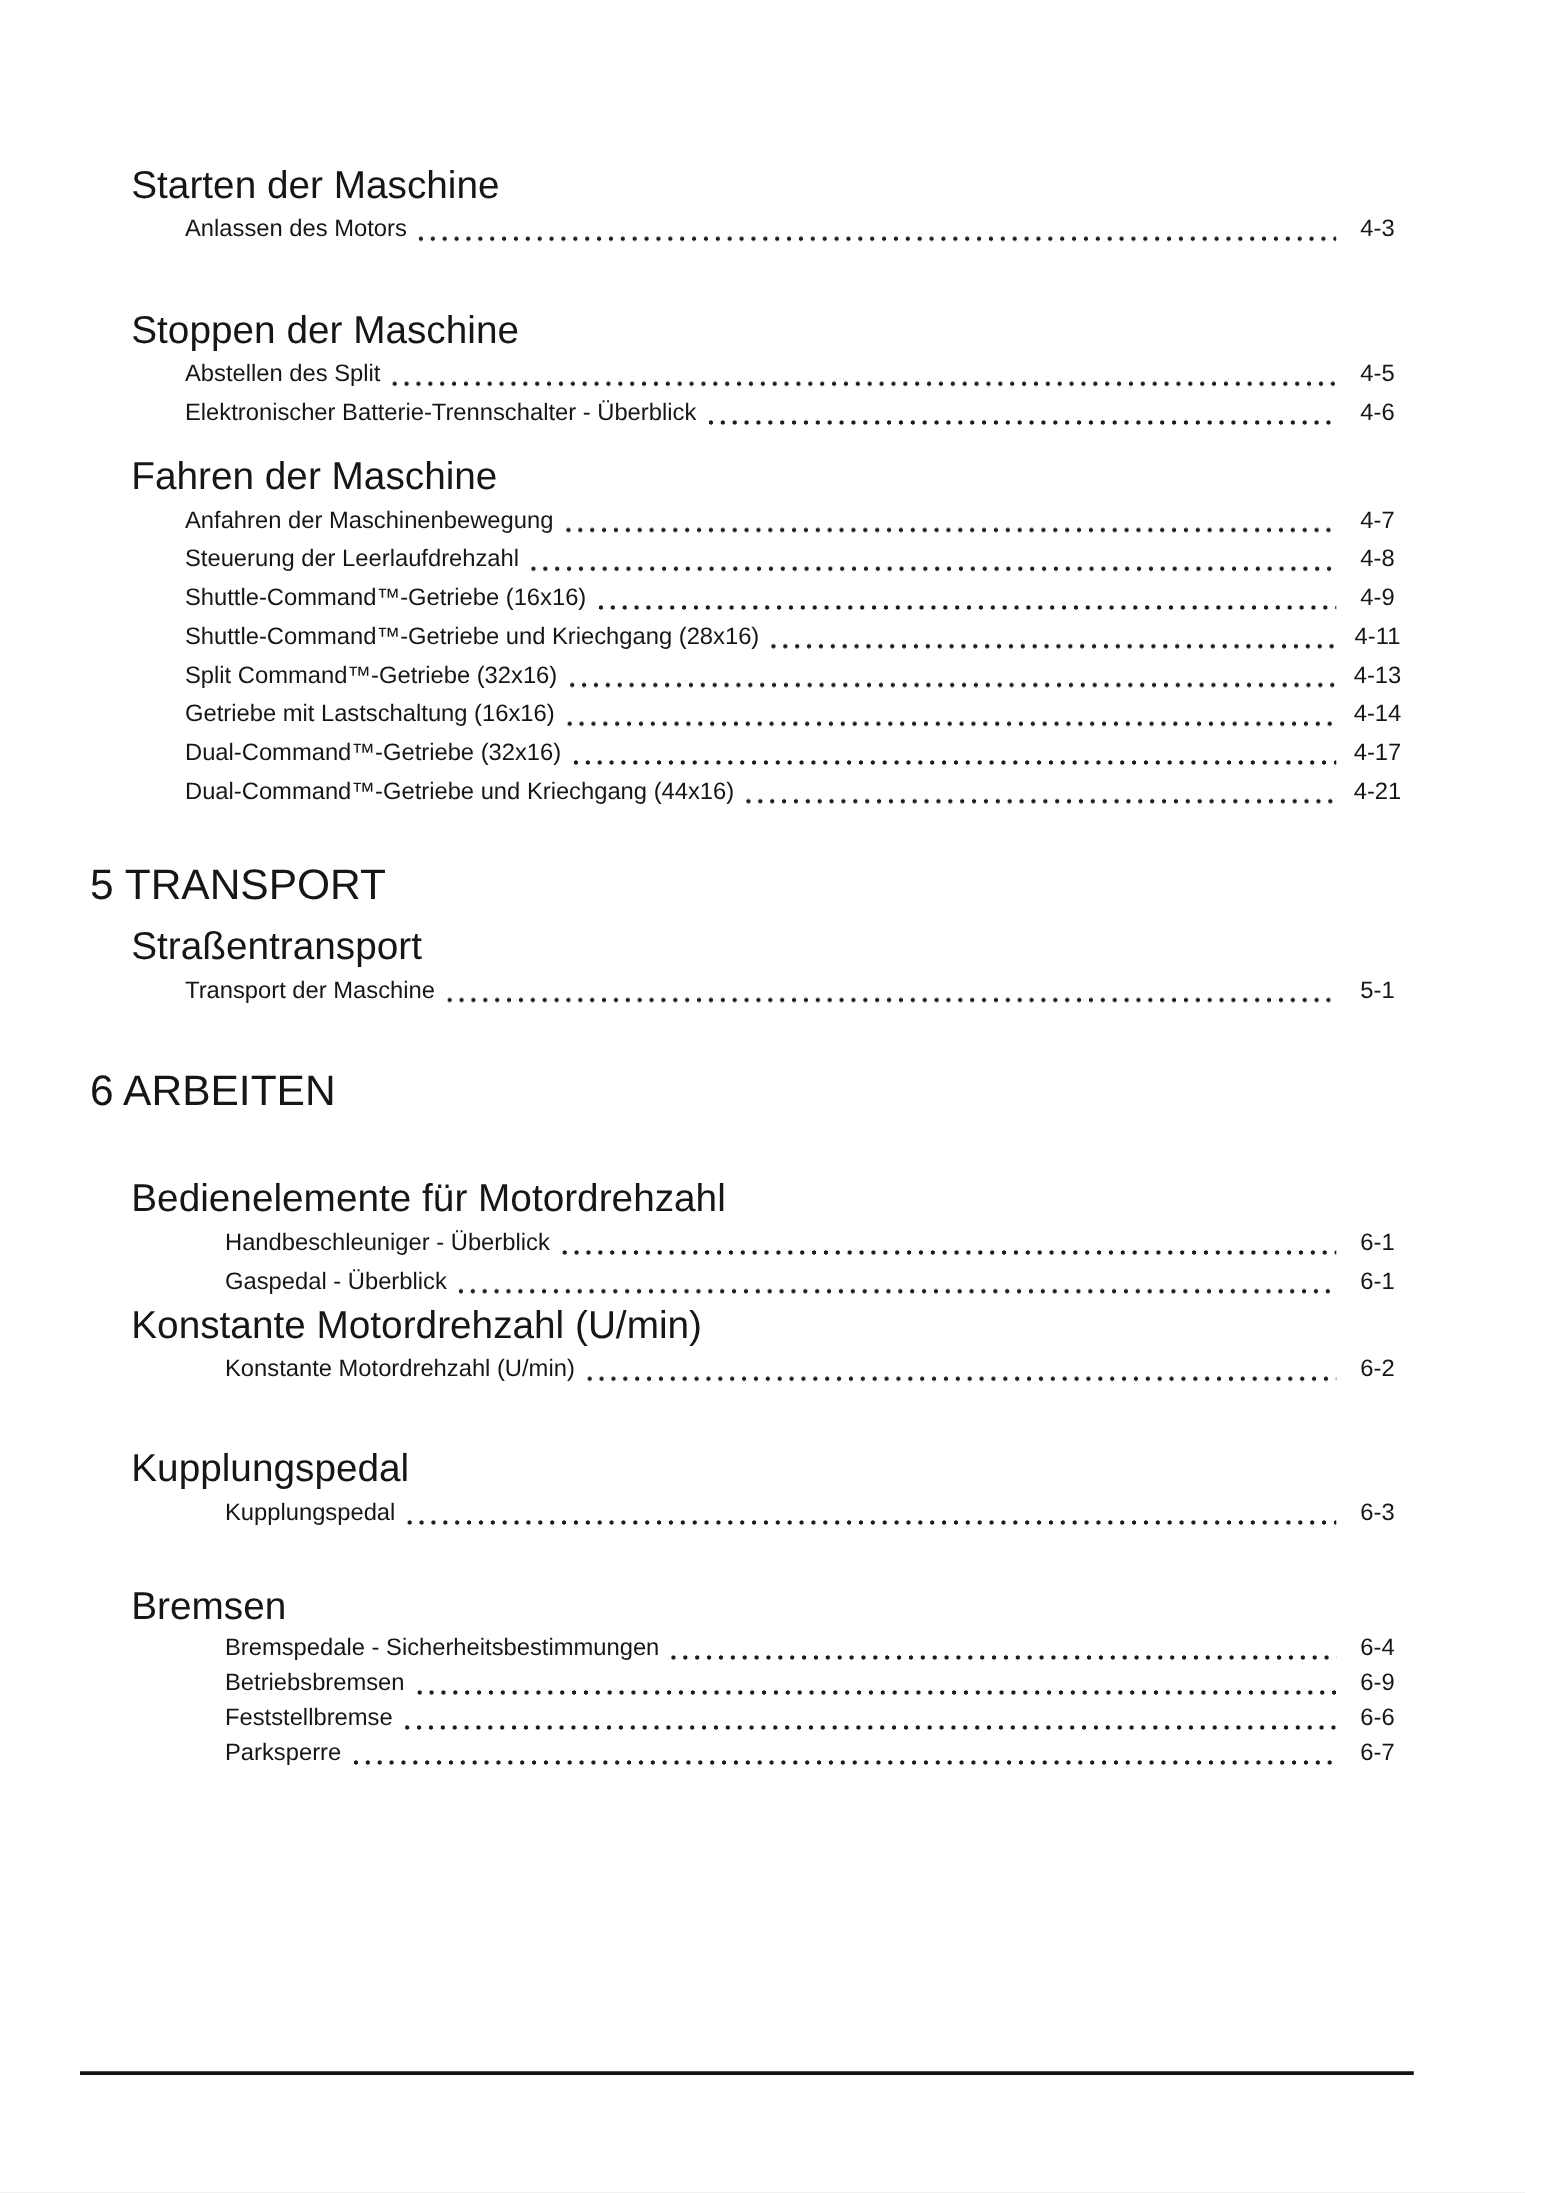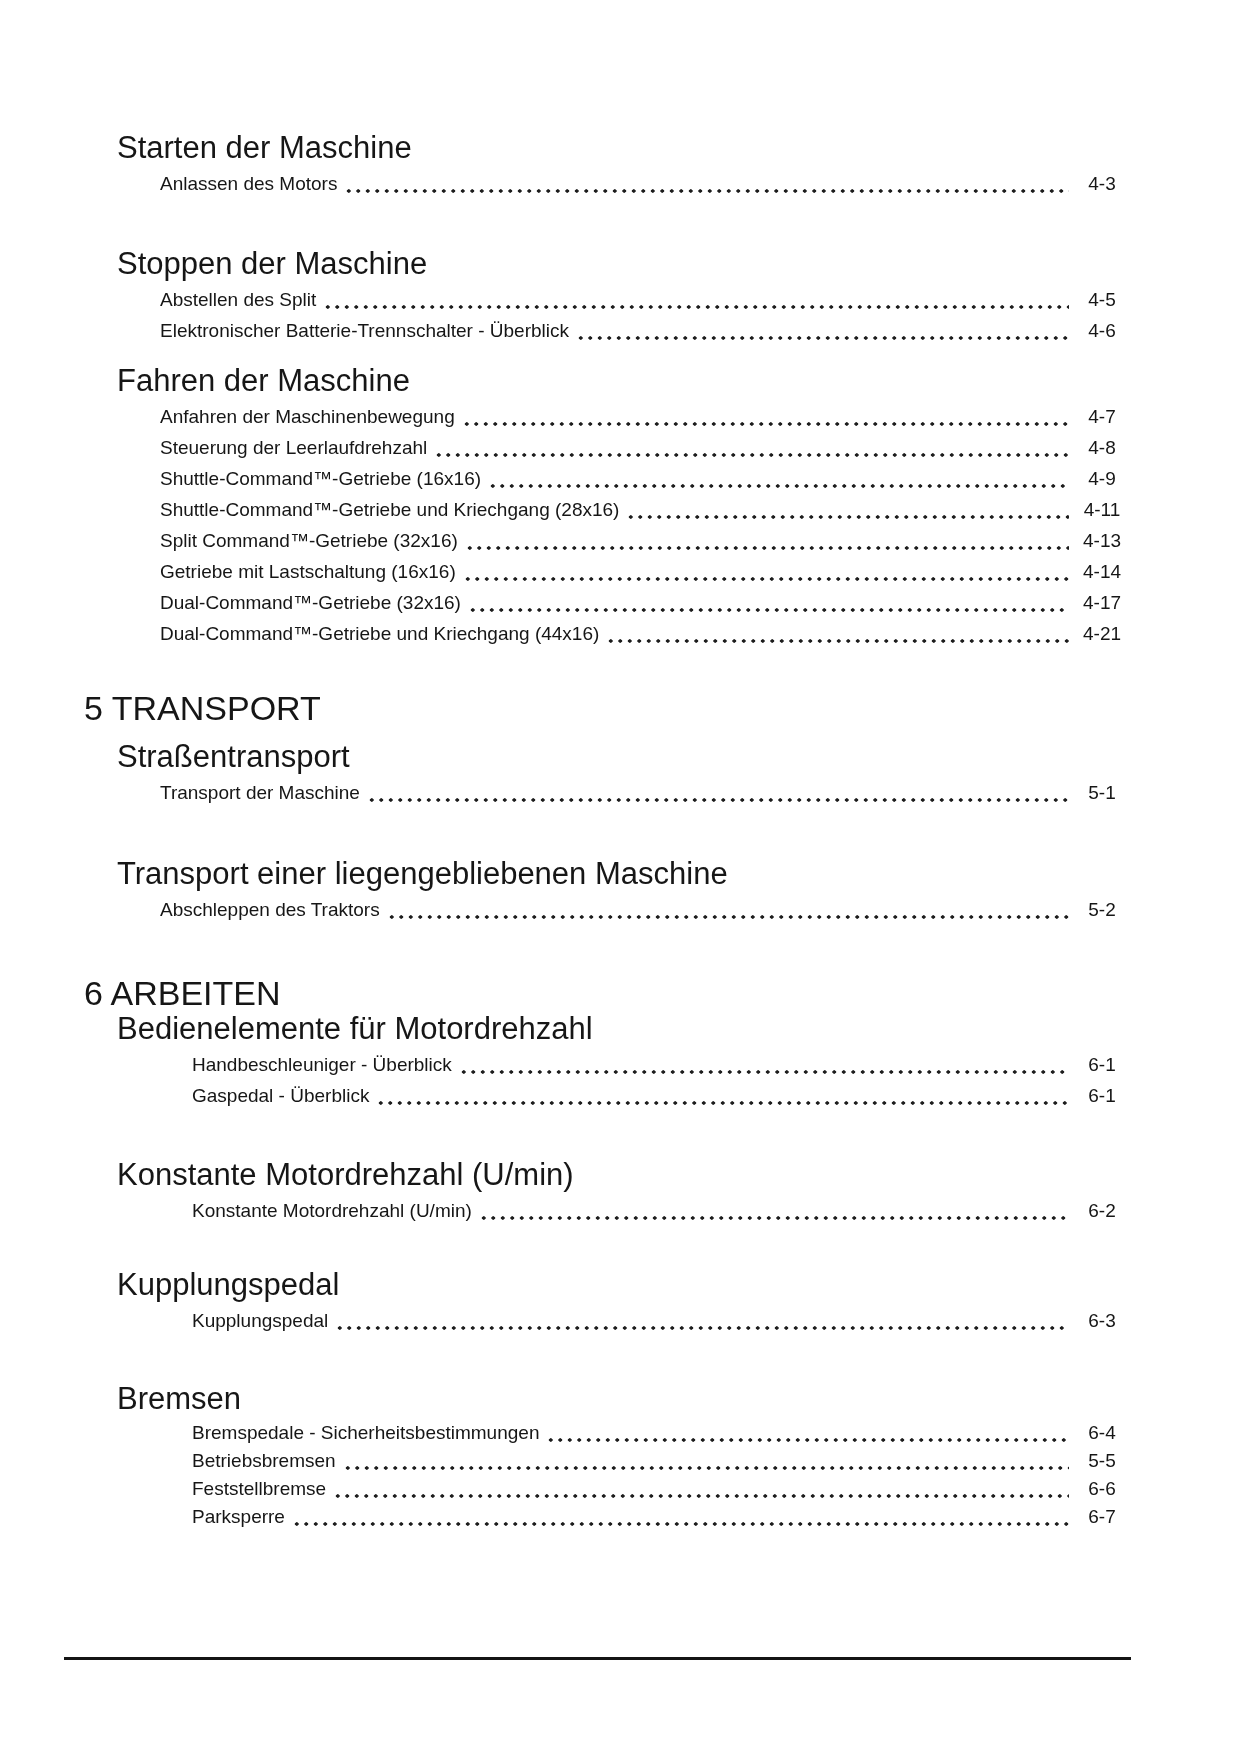--- a/index.html
+++ b/index.html
@@ -6,21 +6,21 @@
   .page {
     position:relative;
     width:1241px; height:1754px;
     margin:0 auto;
     background:#ffffff;
     color:#161616;
     font-family:"Liberation Sans", sans-serif;
     overflow:hidden;
     display:flow-root;
   }
-  .toc { display:flow-root; padding-top:130px;padding-left:12px; }
+  .toc { display:flow-root; padding-top:130px; }
   .toc > section { margin:0; }
   .toc > section:nth-of-type(1)  { margin-top:0; }
   .toc > section:nth-of-type(2)  { margin-top:47px; }
   .toc > section:nth-of-type(3)  { margin-top:17px; }
   .toc > section:nth-of-type(4)  { margin-top:42px; }
   .toc > section:nth-of-type(5)  { margin-top:14px; }
   .toc > section:nth-of-type(6)  { margin-top:48px; }
   .toc > section:nth-of-type(7)  { margin-top:51px; }
   .toc > section:nth-of-type(8)  { margin-top:1px; }
   .toc > section:nth-of-type(9)  { margin-top:46px; }
@@ -157,30 +157,20 @@
       <section class="section">
         <h2>Straßentransport</h2>
         <div class="entries">
           <div class="entry">
             <span class="label">Transport der Maschine</span>
             <span class="leader"></span>
             <span class="pageno">5-1</span>
           </div>
         </div>
       </section>
-      <section class="section">
-        <h2>Transport einer liegengebliebenen Maschine</h2>
-        <div class="entries">
-          <div class="entry">
-            <span class="label">Abschleppen des Traktors</span>
-            <span class="leader"></span>
-            <span class="pageno">5-2</span>
-          </div>
-        </div>
-      </section>
       <section class="chapter">
         <h1>6 ARBEITEN</h1>
       </section>
       <section class="section deep">
         <h2>Bedienelemente für Motordrehzahl</h2>
         <div class="entries">
           <div class="entry">
             <span class="label">Handbeschleuniger - Überblick</span>
             <span class="leader"></span>
             <span class="pageno">6-1</span>
@@ -216,21 +206,21 @@
         <h2>Bremsen</h2>
         <div class="entries">
           <div class="entry">
             <span class="label">Bremspedale - Sicherheitsbestimmungen</span>
             <span class="leader"></span>
             <span class="pageno">6-4</span>
           </div>
           <div class="entry">
             <span class="label">Betriebsbremsen</span>
             <span class="leader"></span>
-            <span class="pageno">5-5</span>
+            <span class="pageno">6-9</span>
           </div>
           <div class="entry">
             <span class="label">Feststellbremse</span>
             <span class="leader"></span>
             <span class="pageno">6-6</span>
           </div>
           <div class="entry">
             <span class="label">Parksperre</span>
             <span class="leader"></span>
             <span class="pageno">6-7</span>

